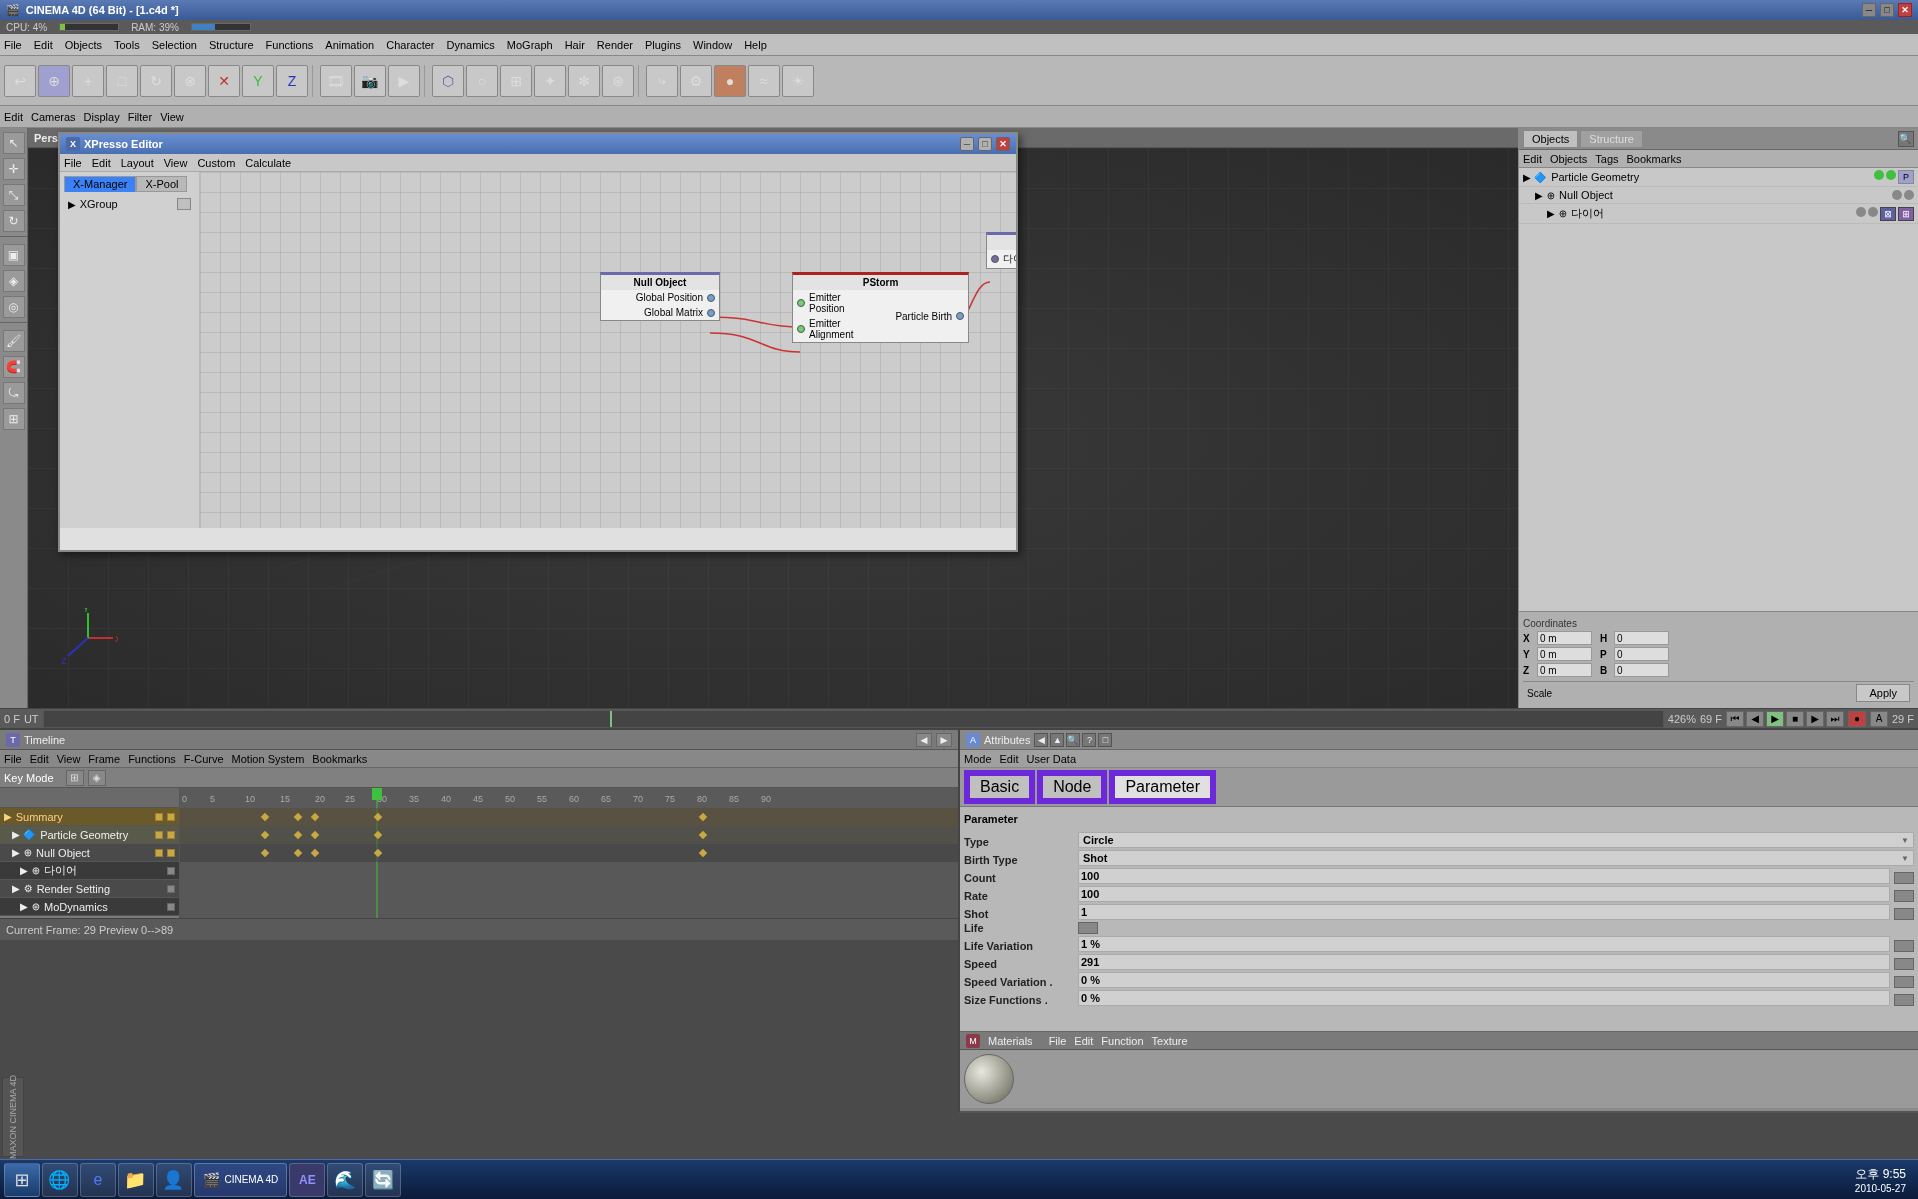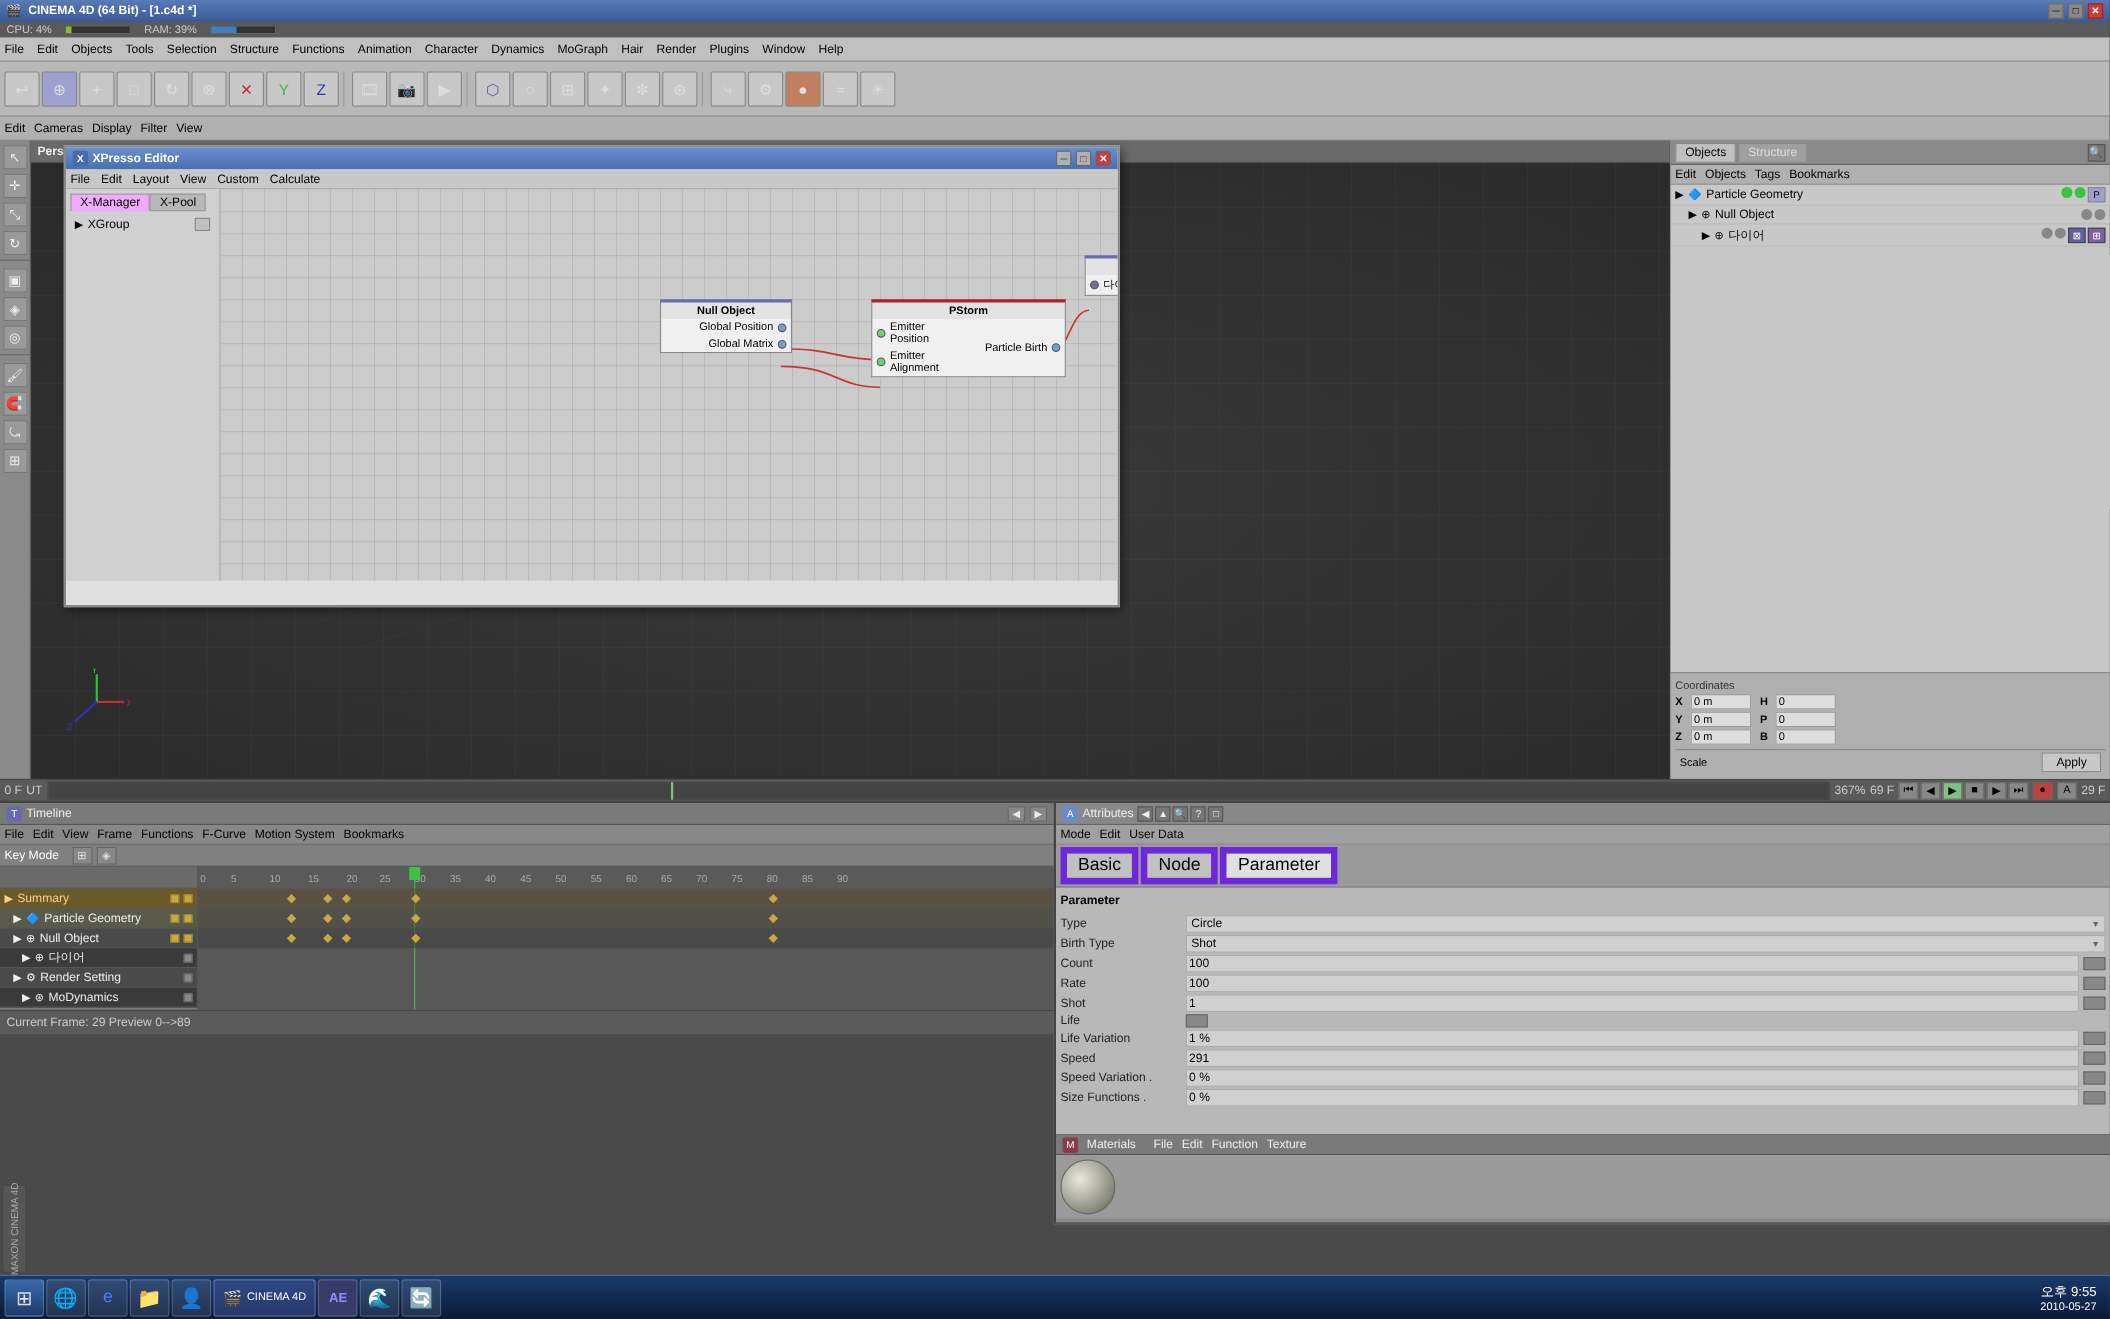--- a/index.html
+++ b/index.html
@@ -149,21 +149,21 @@
       border-bottom: 1px solid #aaa;
     }
     .xpresso-tab {
       padding: 2px 10px;
       background: #b8b8b8;
       border: 1px solid #999;
       font-size: 11px;
       color: #000;
       cursor: pointer;
     }
-    .xpresso-tab.active { background: #f0abfc; border-bottom: none; }
+    .xpresso-tab.active { background: #3b82f6; border-bottom: none; }
     
     
     #xgroup-header {
       height: 20px;
       background: #c8c8c8;
       display: flex;
       align-items: center;
       padding: 0 6px;
       gap: 4px;
       font-size: 11px;
@@ -388,25 +388,26 @@
     }
     .attr-section-title {
       font-size: 11px;
       font-weight: bold;
       color: #000;
       padding: 2px 0;
       margin-bottom: 4px;
     }
     .attr-row {
       display: flex;
-      align-items: center;
+      align-items: flex-end;
       padding: 1px 0;
       gap: 4px;
       font-size: 11px;
       color: #000;
+      font-weight: bold;
     }
     .attr-label { min-width: 110px; color: #222; }
     .attr-value {
       flex: 1;
       background: #d0d0d0;
       border: 1px solid #aaa;
       padding: 0 2px;
       height: 16px;
       font-size: 11px;
       display: flex;
@@ -1003,21 +1004,21 @@
   </div>
 </div>
 
 <div id="frame-counter-bar">
   <span>0 F</span>
   <span>UT</span>
   <div id="scrubber">
 
     <div id="scrubber-pos"></div>
   </div>
-  <span>367%</span>
+  <span>426%</span>
   <span>69 F</span>
 
   <div id="playback-controls">
     <div class="play-btn">⏮</div>
     <div class="play-btn">◀</div>
     <div class="play-btn" style="background:#80c080;">▶</div>
     <div class="play-btn">■</div>
     <div class="play-btn">▶</div>
     <div class="play-btn">⏭</div>
   </div>

